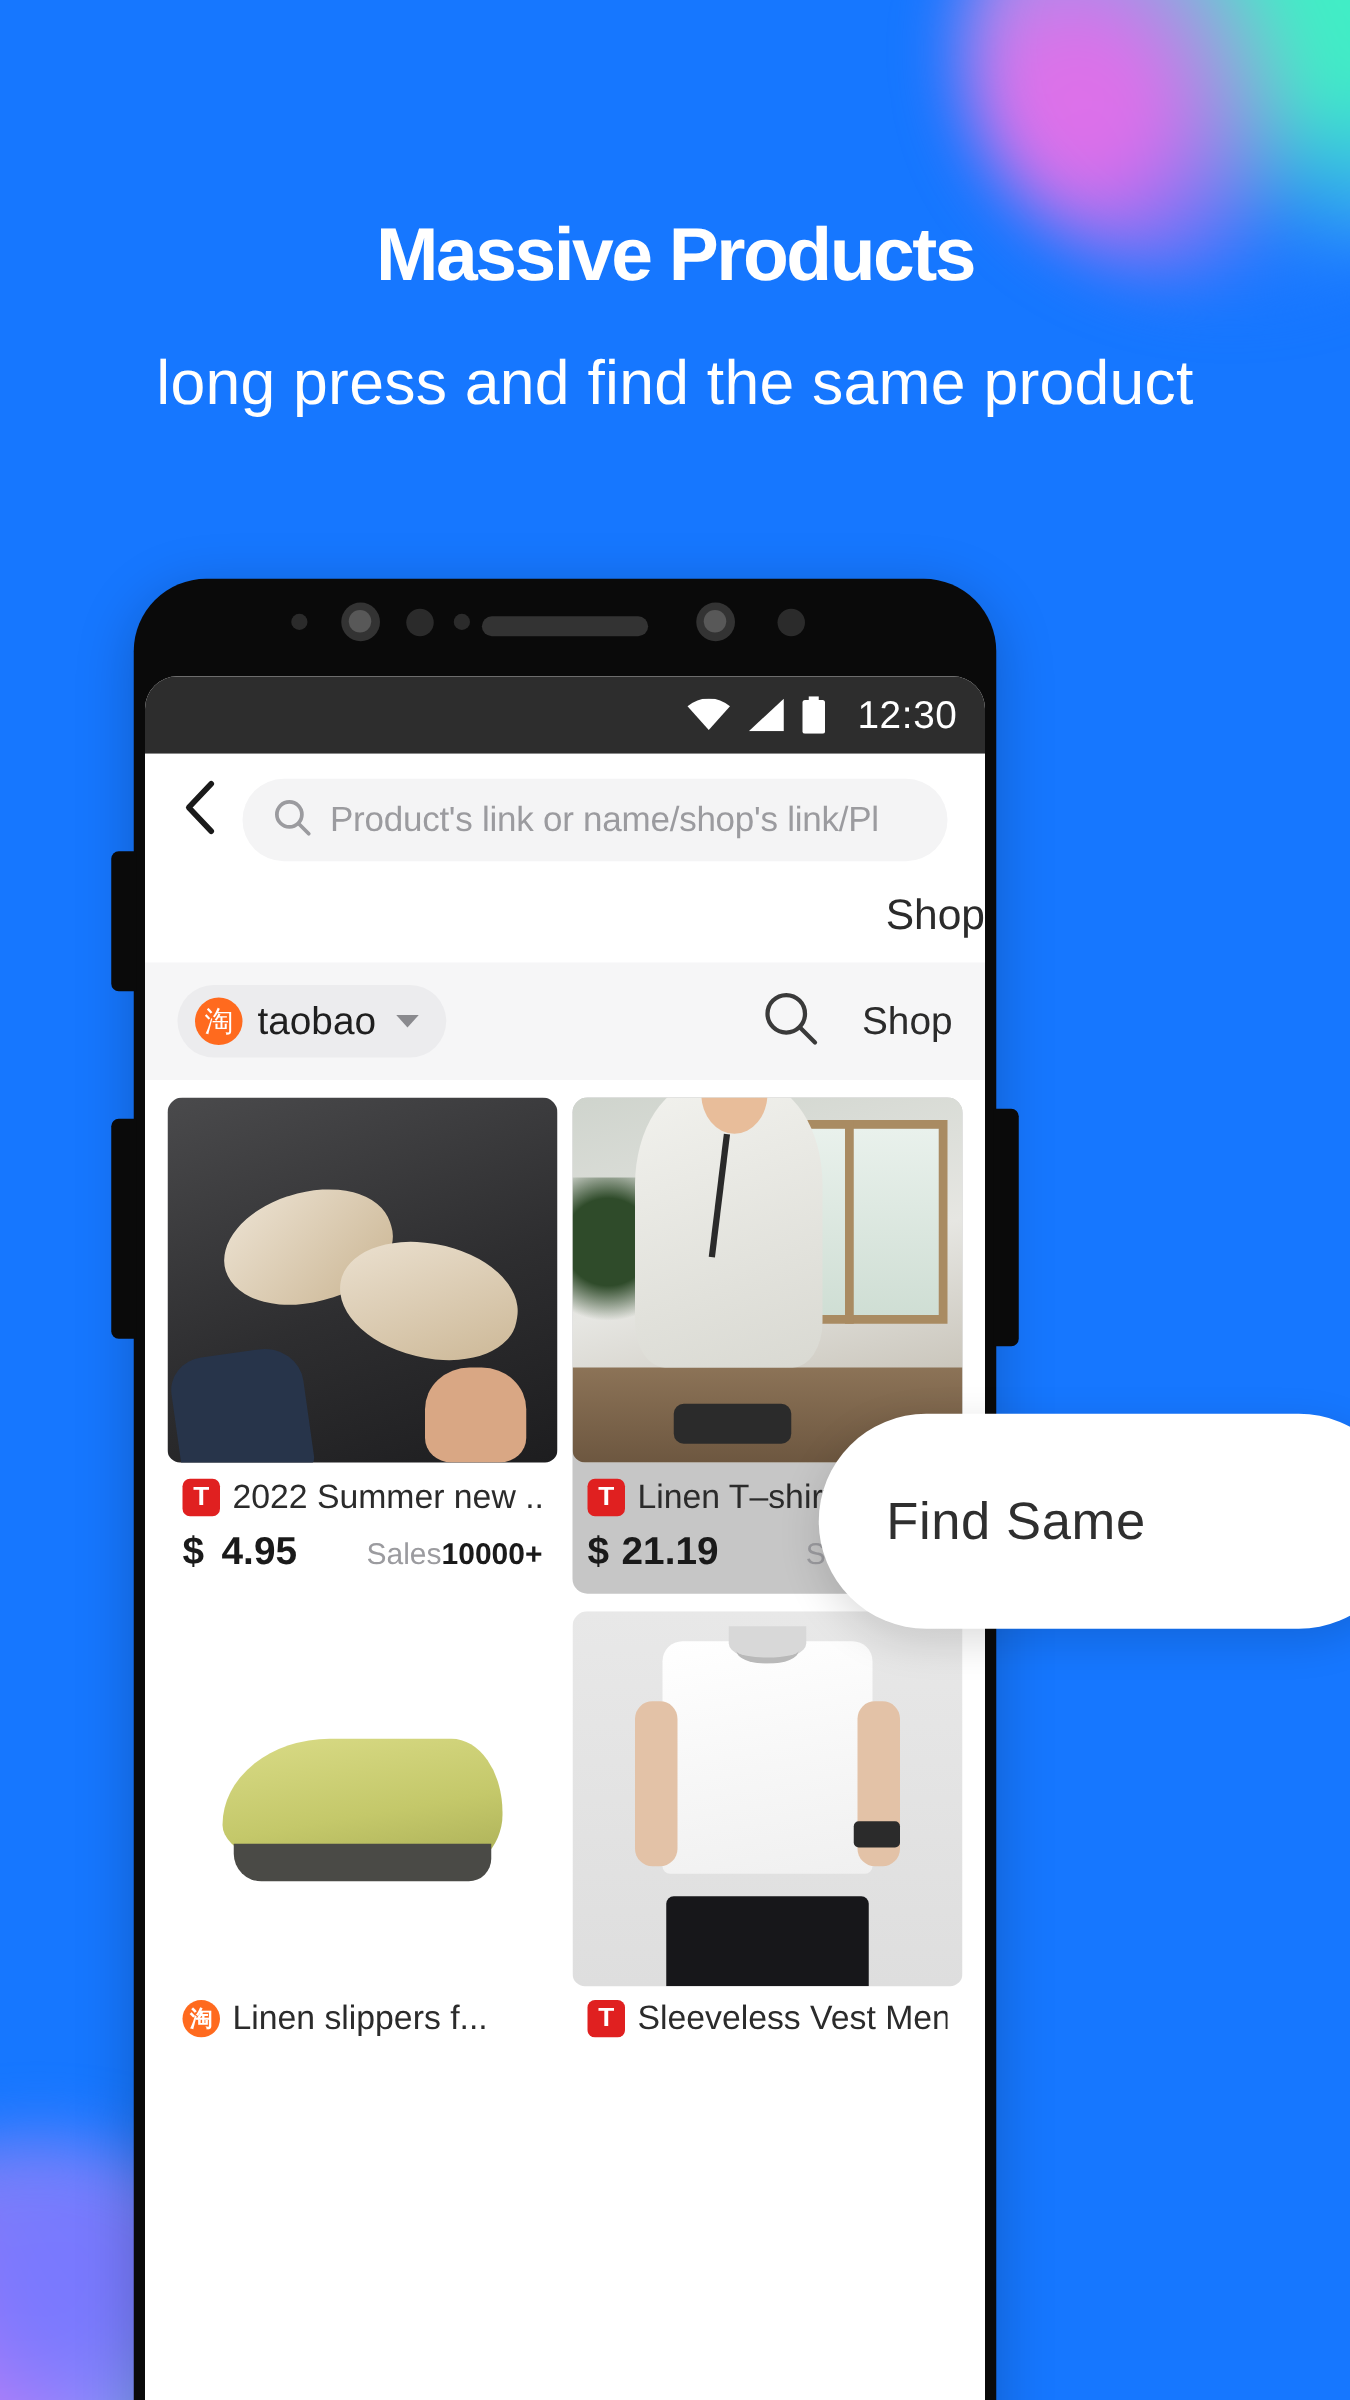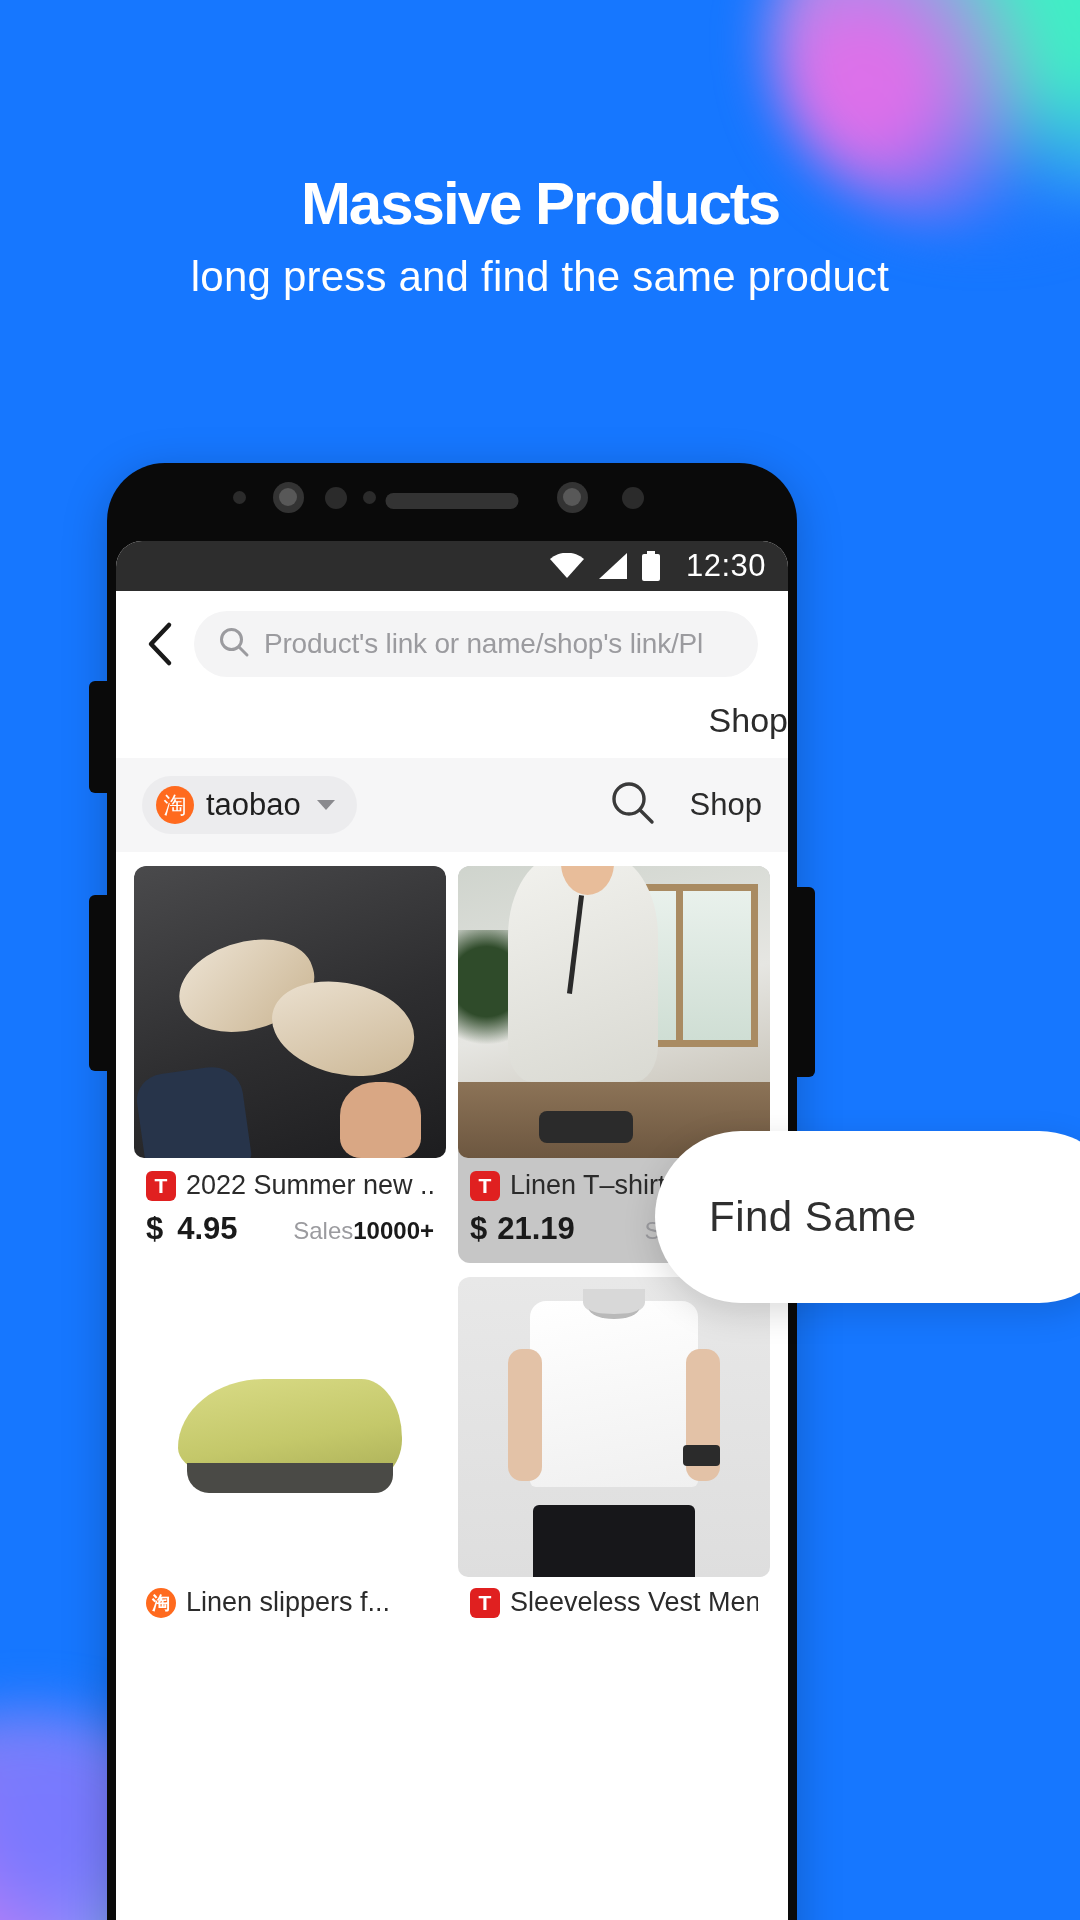--- a/index.html
+++ b/index.html
@@ -32,22 +32,22 @@
   }
 
   
   .hero { position: absolute; top: 0; left: 0; width: 1080px; text-align: center; }
   .hero-title {
     margin-top: 172px;
     font-size: 60px; font-weight: 700; color: #ffffff;
     letter-spacing: -2px; line-height: 1.05;
   }
   .hero-sub {
-    margin-top: 18px;
-    font-size: 42px; font-weight: 400; color: #ffffff;
+    margin-top: 42px;
+    font-size: 50px; font-weight: 400; color: #ffffff;
     letter-spacing: .2px;
   }
 
   
   .phone {
     position: absolute; top: 463px; left: 107px;
     width: 690px; height: 1500px;
     background: #0a0a0a;
     border-radius: 58px 58px 0 0;
     box-shadow: 0 10px 46px rgba(0,0,0,.22);
@@ -76,30 +76,30 @@
   
   .screen {
     position: absolute; top: 78px; left: 9px;
     width: 672px; height: 1422px;
     background: #ffffff; overflow: hidden;
     border-radius: 26px 26px 0 0;
   }
 
   
   .statusbar {
-    height: 50px; background: #2d2d2d; color: #fff;
+    height: 62px; background: #2d2d2d; color: #fff;
     display: flex; align-items: center; justify-content: flex-end;
     padding: 0 22px 0 0; gap: 13px;
   }
   .ic-wifi { width: 36px; height: 26px; position: relative; }
   .ic-wifi svg, .ic-sig svg, .ic-bat svg { display: block; }
   .status-time { font-size: 31px; font-weight: 400; margin-left: 12px; letter-spacing: .5px; }
 
   
-  .searchrow { display: flex; align-items: center; padding: 20px 30px 14px 26px; gap: 16px; background:#fff; }
+  .searchrow { display: flex; padding: 20px 30px 14px 26px; gap: 16px; background:#fff; }
   .back-chevron { width: 36px; height: 46px; flex: 0 0 auto; }
   .searchbox {
     flex: 1 1 auto; height: 66px; background: #f4f4f5; border-radius: 33px;
     display: flex; align-items: center; padding: 0 24px; gap: 14px; overflow: hidden;
   }
   .searchbox .ph {
     font-size: 28px; color: #9b9b9f; white-space: nowrap; letter-spacing: -.2px;
   }
 
   

